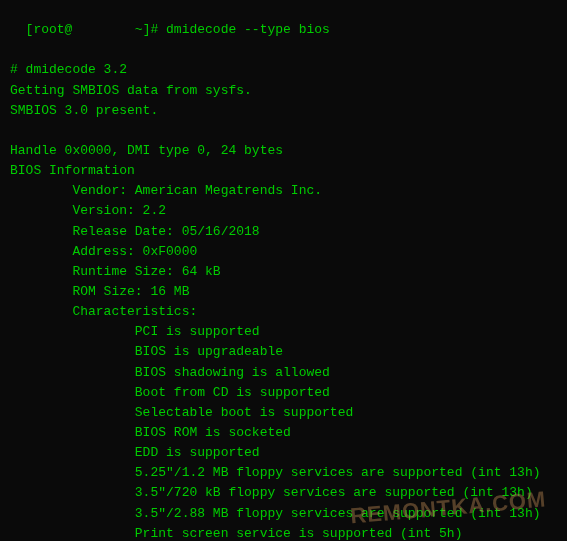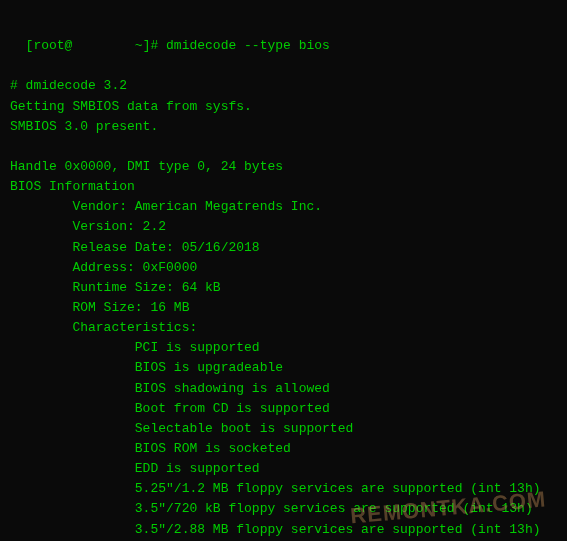--- a/index.html
+++ b/index.html
@@ -10,21 +10,21 @@
       font-family: 'Courier New', Courier, monospace;
       font-size: 13px;
       color: #00cc00;
       overflow: hidden;
       position: relative;
     }
     .terminal {
       width: 567px;
       height: 541px;
       background-color: #0a0a0a;
-      padding: 16px 10px;
+      padding: 0 10px;
       line-height: 1.55;
       white-space: pre;
     }
     .watermark {
       position: absolute;
       bottom: 20px;
       right: 20px;
       font-family: Arial, sans-serif;
       font-size: 22px;
       font-weight: bold;

